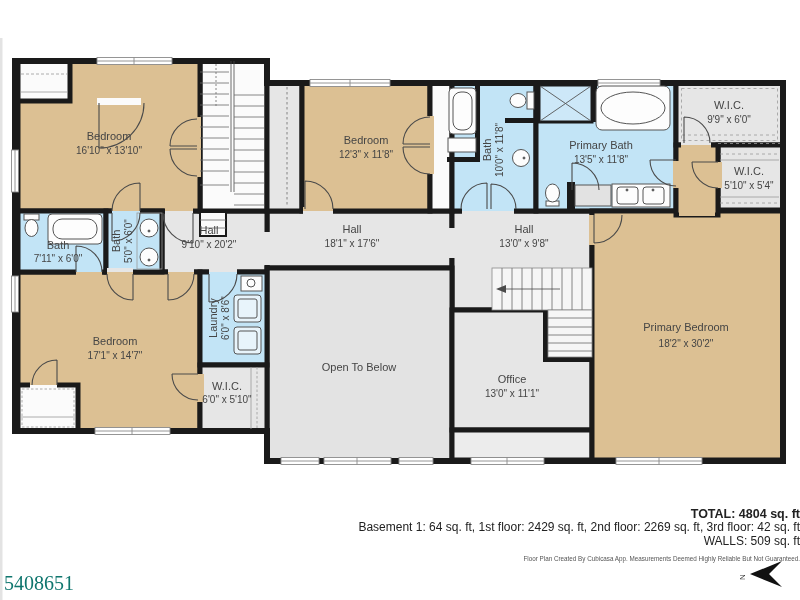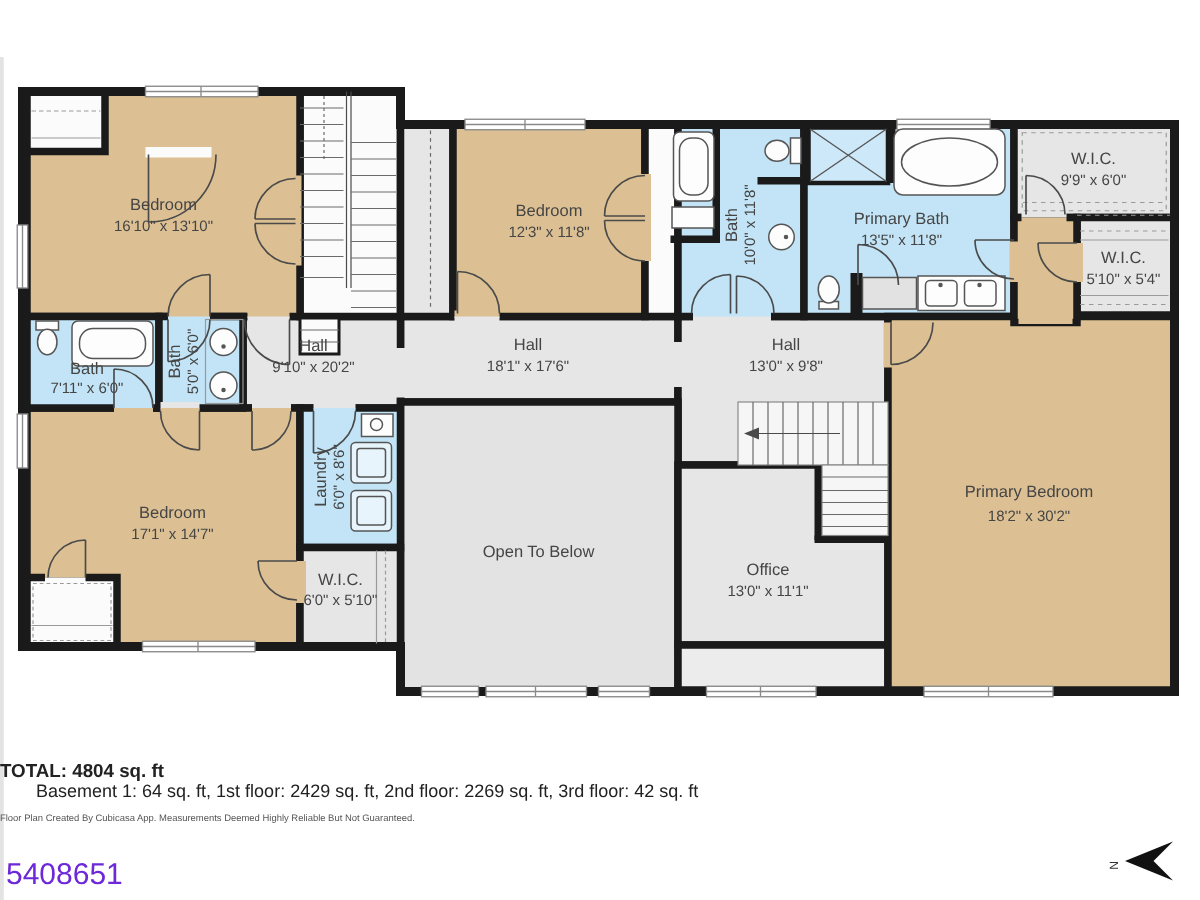--- a/index.html
+++ b/index.html
@@ -1,26 +1,26 @@
 <!DOCTYPE html>
 <html><head>
 <meta charset="utf-8">
 <style>
   html,body{margin:0;padding:0;background:#fff;}
   #stage{position:relative;width:800px;height:600px;background:#ffffff;overflow:hidden;
          font-family:"Liberation Sans",sans-serif;}
   #plan-svg{position:absolute;left:0;top:0;}
   .rname{font-family:"Liberation Sans",sans-serif;font-size:11px;fill:#454545;}
   .rdim{font-family:"Liberation Sans",sans-serif;font-size:10px;fill:#454545;}
-  .summary{position:absolute;left:0;right:0;top:508px;text-align:left;color:#222;}
+  .summary{position:absolute;left:0;right:0;top:508px;text-align:right;color:#222;}
   .summary .total{font-size:12.5px;font-weight:bold;line-height:13px;}
   .summary .line{font-size:12px;line-height:13.5px;margin-left:24px;}
   .summary .disclaimer{font-size:6.3px;color:#555;margin-top:7px;}
-  .listing-id{position:absolute;left:4px;top:572px;font-size:20px;color:#6d28d9;
-              font-family:Liberation Sans, sans-serif;}
+  .listing-id{position:absolute;left:4px;top:572px;font-size:20px;color:#0f766e;
+              font-family:Liberation Serif, serif;}
 </style>
 </head>
 <body>
 
 <div id="stage">
 
 <svg id="plan-svg" width="800" height="600" viewBox="0 0 800 600">
 
   <rect x="0" y="38" width="2.5" height="562" fill="#e3e3e3"></rect>
 
@@ -350,17 +350,18 @@
 
   <g>
     <polygon points="750,574 782,561 769,574 782,587" fill="#111"></polygon>
     <text x="745" y="577" transform="rotate(-90 745 577)" text-anchor="middle" style="font-family:'Liberation Sans',sans-serif;font-size:8px;fill:#333;">N</text>
   </g>
 </svg>
 
   <div class="summary">
     <div class="total">TOTAL: 4804 sq. ft</div>
     <div class="line">Basement 1: 64 sq. ft, 1st floor: 2429 sq. ft, 2nd floor: 2269 sq. ft, 3rd floor: 42 sq. ft</div>
+    <div class="line">WALLS: 509 sq. ft</div>
     <div class="disclaimer">Floor Plan Created By Cubicasa App. Measurements Deemed Highly Reliable But Not Guaranteed.</div>
   </div>
 
   <div class="listing-id">5408651</div>
 </div>
 
 </body></html>

